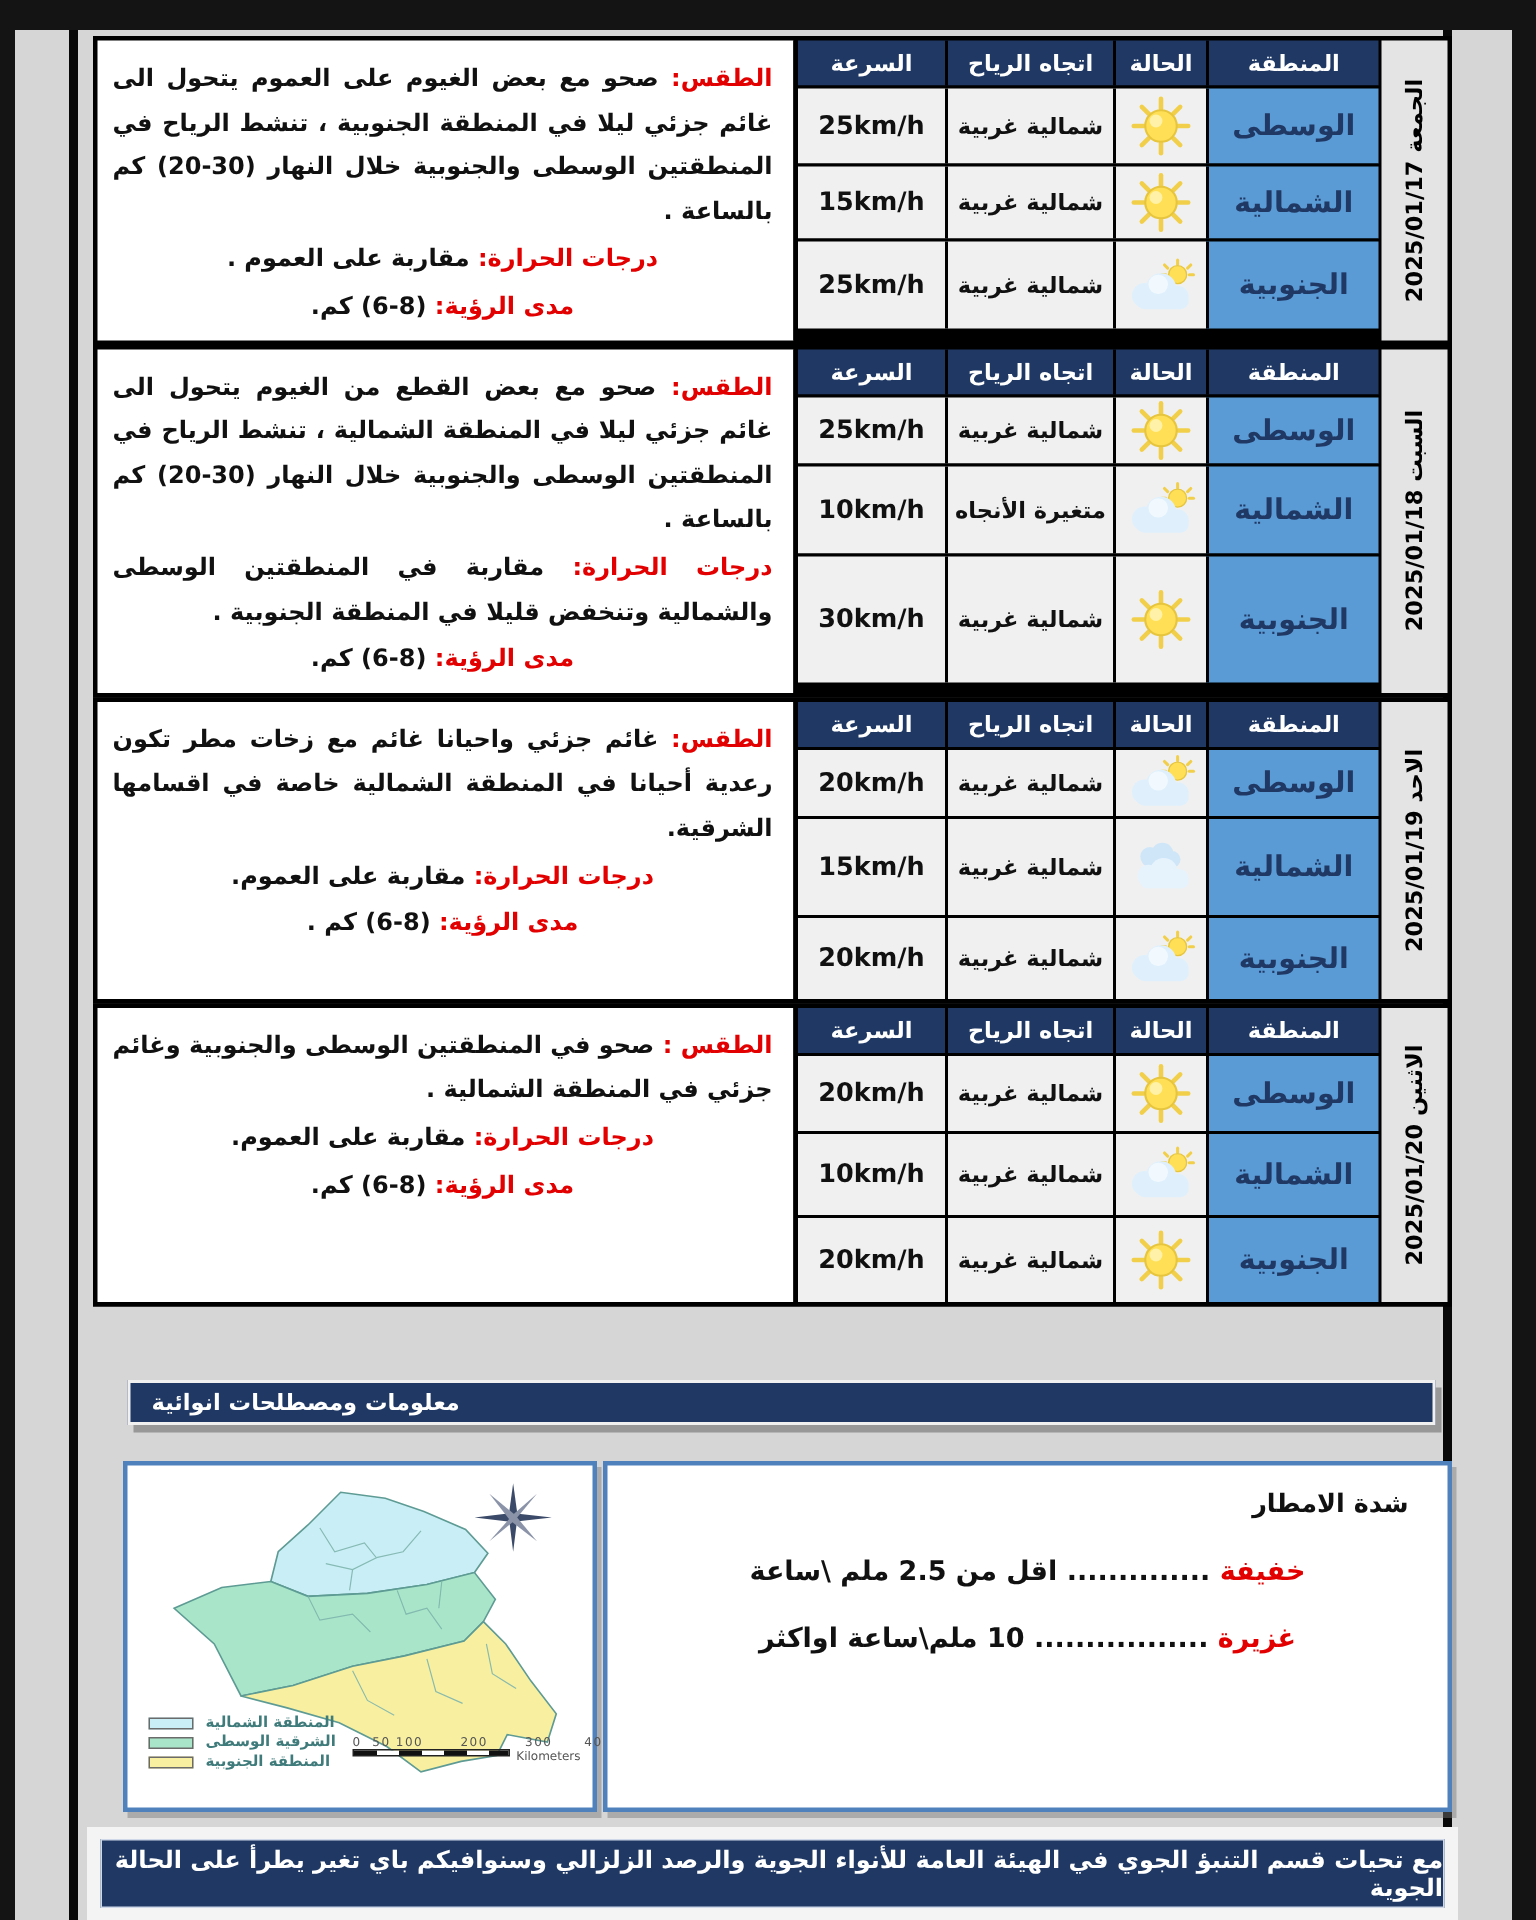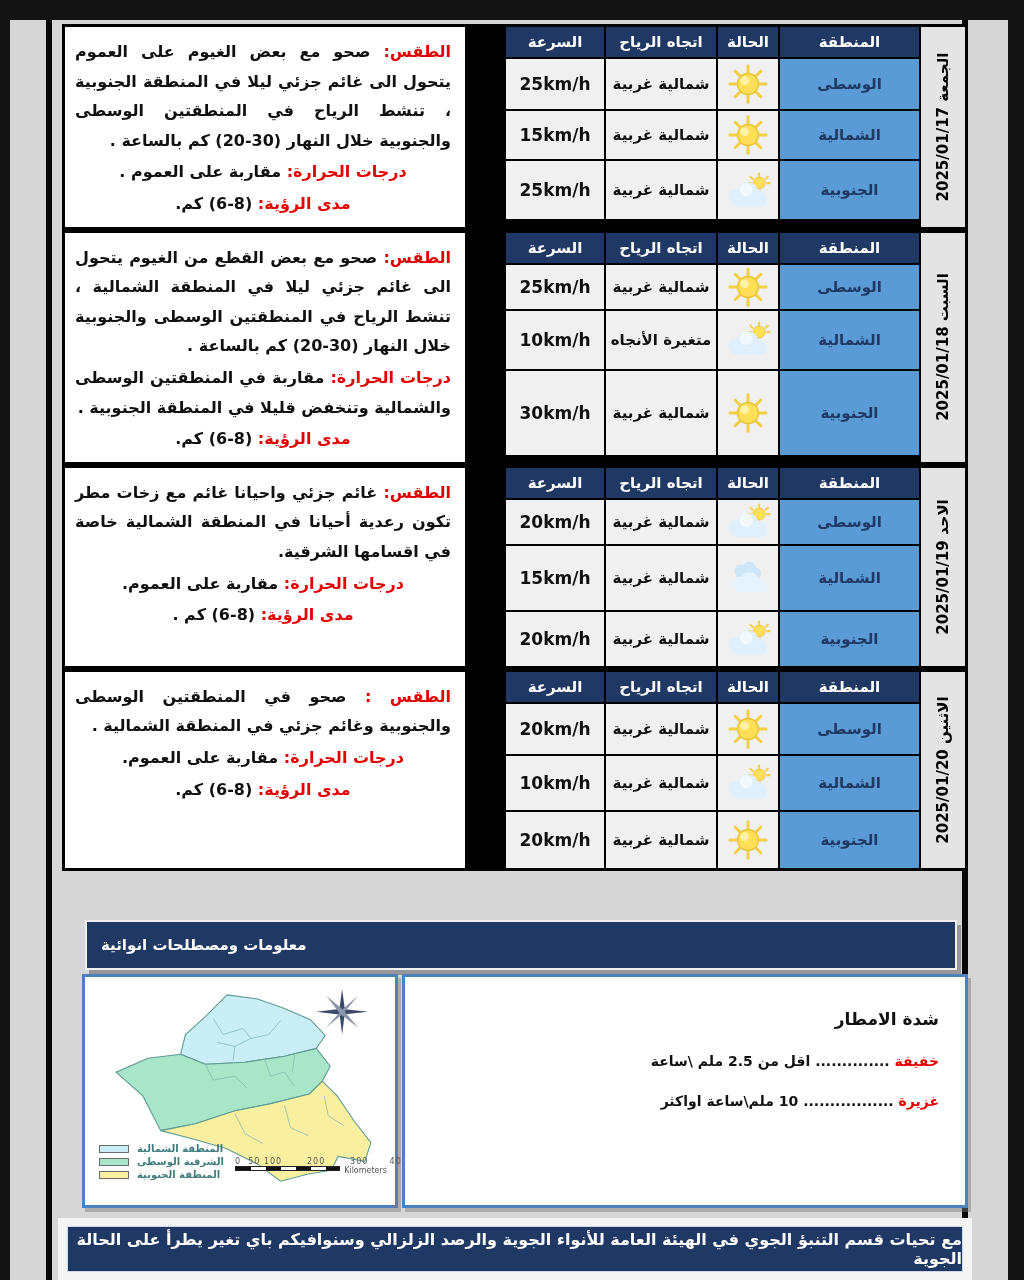--- a/index.html
+++ b/index.html
@@ -22,51 +22,51 @@
   .day { display:flex; border:3px solid #000; background:#000; }
   .day + .day { border-top:3px solid #000; margin-top:0; }
   .desc {
     flex:1; background:#fff; padding:8px 14px 6px 10px;
     font-size:16px; font-weight:bold; color:#111; line-height:1.85;
   }
   .desc p { margin:2px 0; }
   .desc .justify { text-align:justify; }
   .desc .center { text-align:center; }
   .red { color:var(--red,#e30000); }
-  .cols { width:456px; display:flex; flex-direction:column; border-left:3px solid #000; border-right:2px solid #000; background:#000;padding-left:38px; }
+  .cols { width:392px; display:flex; flex-direction:column; border-left:3px solid #000; border-right:2px solid #000; background:#000; }
   .hrow { display:flex; height:30px; background:var(--navy,#1f3864); }
   .hc {
     color:#fff; font-weight:bold; font-size:15px;
     display:flex; align-items:center; justify-content:center;
   }
   .drow { display:flex; border-top:2px solid #000; }
   .dc {
     background:var(--cell-bg,#f0f0f0);
     display:flex; align-items:center; justify-content:center;
     font-weight:bold; color:#111;
   }
   .hc + .hc, .dc + .dc { border-left:2px solid #000; }
   .c-speed { width:98px; }
   .c-wind  { width:112px; }
   .c-cond  { width:62px; }
   .c-region{ flex:1; }
   .speed { font-size:17px; direction:ltr; }
   .wind  { font-size:15px; }
-  .region{ background:var(--region-blue,#5b9bd5); color:var(--navy,#1f3864); font-size:15px; }
+  .region{ background:var(--region-blue,#5b9bd5); color:var(--navy,#1f3864); font-size:19px; }
   .datecell { width:44px; background:#e4e4e4; position:relative; }
   .rot {
     position:absolute; left:50%; top:50%;
     transform:translate(-50%,-50%) rotate(-90deg);
     white-space:nowrap; font-weight:bold; font-size:15px; color:#000;
   }
   .wicon { display:flex; align-items:center; justify-content:center; }
 
   
   .info-bar {
-    position:absolute; left:75px; top:900px; width:872px; height:50px;
+    position:absolute; left:75px; top:900px; width:872px; height:30px;
     background:var(--navy,#1f3864); border:2px solid #f0f0f0;
     box-shadow:4px 5px 0 rgba(110,110,110,.6);
     color:#fff; font-weight:bold; font-size:15px;
     display:flex; align-items:center; justify-content:flex-end;
     padding:0 14px;
   }
 
   
   .panel {
     position:absolute; top:954px; height:234px; background:#fff;
@@ -82,23 +82,23 @@
   .lg-label { font-size:10px; font-weight:bold; color:#3f7b7b; margin-left:8px; white-space:nowrap; }
   .scalebar { position:absolute; left:150px; bottom:30px; width:152px; }
   .scale-labels { font-size:8px; color:#555; letter-spacing:1px; white-space:pre; }
   .scale-row { display:flex; }
   .scale-line {
     width:120px; height:5px; border:1px solid #222;
     background:repeating-linear-gradient(90deg,#111 0 15px,#fff 15px 30px);
   }
   .scale-unit { font-size:8px; color:#555; margin-left:4px; }
 
-  .rain-inner { padding:32px 26px; direction:rtl; }
+  .rain-inner { padding:16px 26px; direction:rtl; }
   .rain-title { font-size:17px; font-weight:bold; color:#111; margin-bottom:20px; }
-  .rain-line { font-size:14px; font-weight:bold; color:#111; margin:24px 0; }
+  .rain-line { text-align:center; font-size:18px; font-weight:bold; color:#111; margin:24px 0; }
 
   
   .footer-wrap {
     position:absolute; left:48px; top:1198px; width:914px;
     background:#f4f4f4; padding:8px 9px;
     box-shadow:0 4px 0 #9a9a9a;
   }
   .footer-bar {
     background:var(--navy,#1f3864); border:1px solid #cfd8e8;
     color:#fff; font-weight:bold; font-size:16px;

